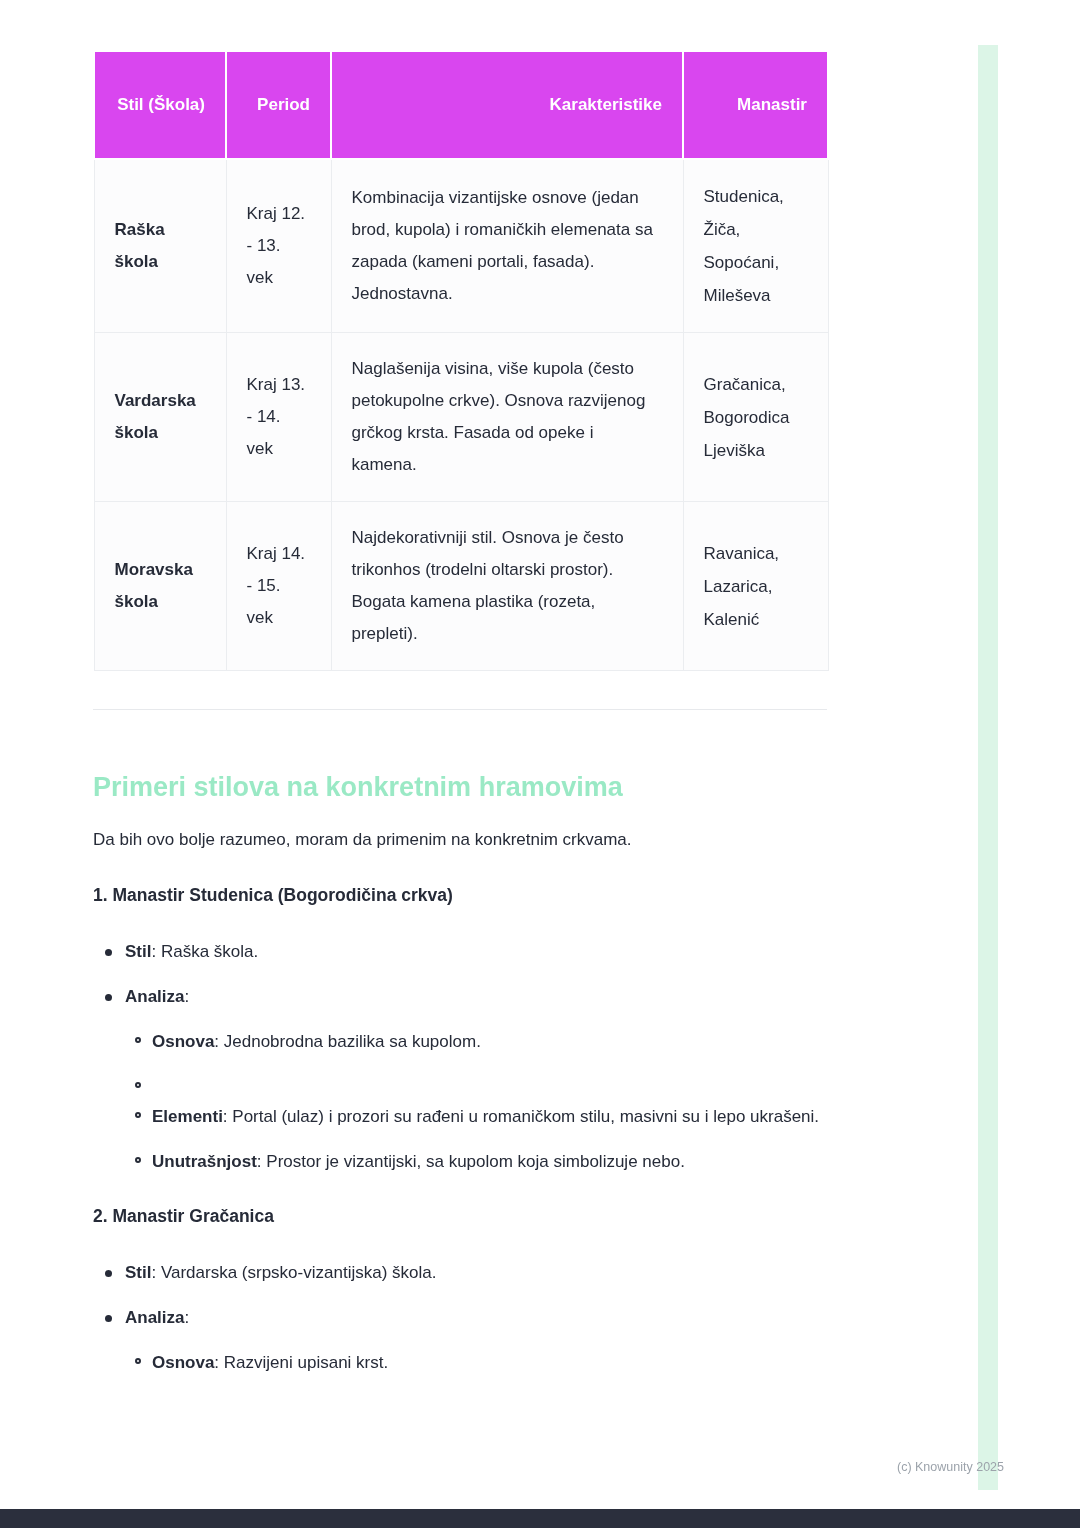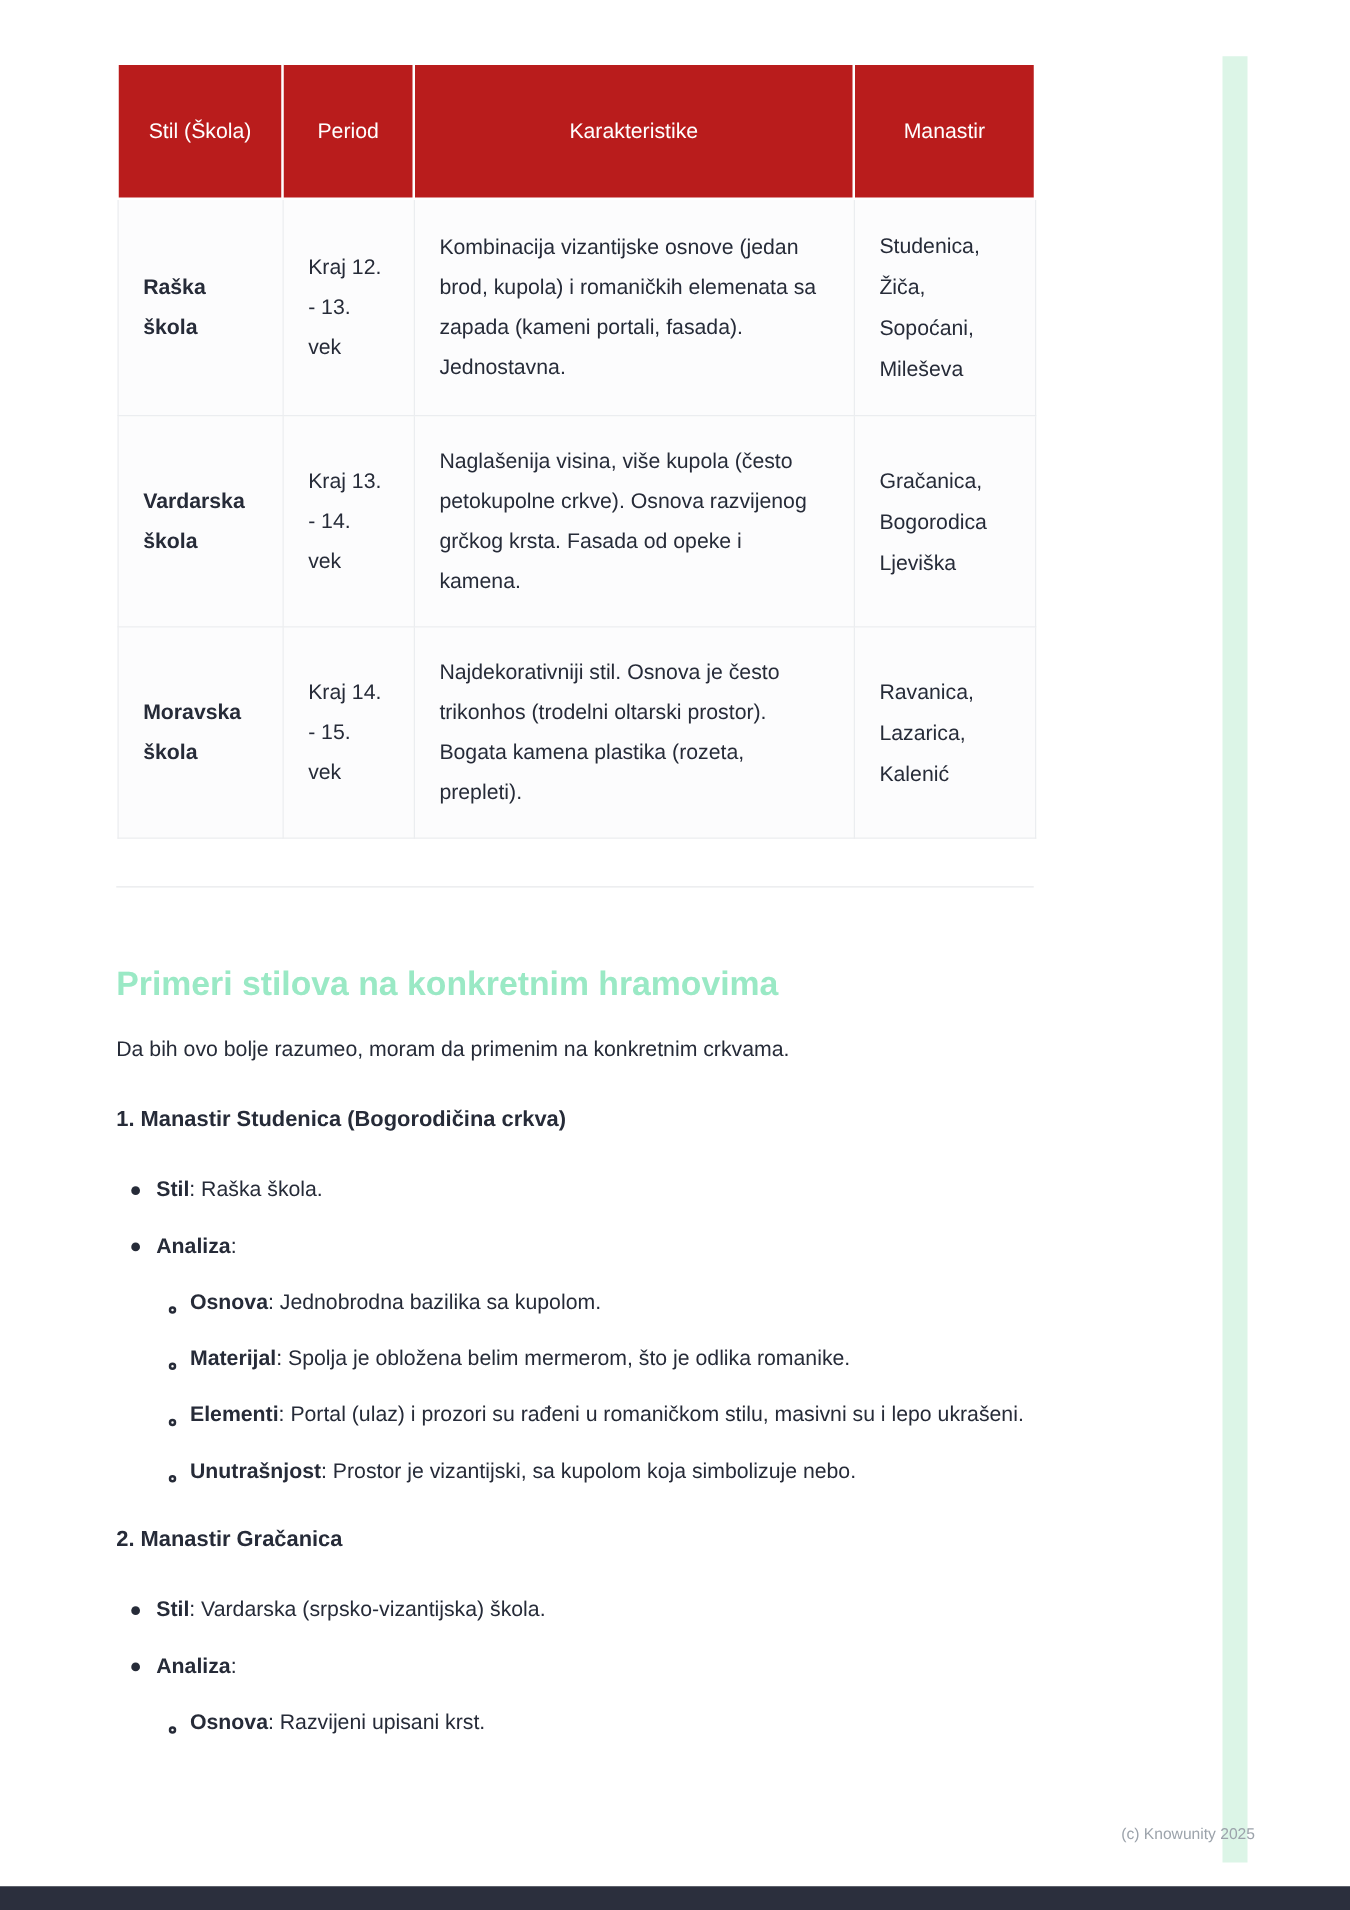--- a/index.html
+++ b/index.html
@@ -31,24 +31,24 @@
   }
 
   
   table.styles-table {
     border-collapse: collapse;
     table-layout: fixed;
     width: 734px;
     font-size: 17px;
   }
   table.styles-table th {
-    background: #b91c1c;
+    background: #d946ef;
     color: #ffffff;
-    font-weight: normal;
-    text-align: center;
+    font-weight: bold;
+    text-align: right;
     vertical-align: middle;
     padding: 0 20px;
     height: 108px;
     border: 2px solid #ffffff;
     line-height: 1.5;
   }
   table.styles-table td {
     background: #fcfcfd;
     border: 1px solid #ebedf0;
     vertical-align: middle;
@@ -95,21 +95,21 @@
     line-height: 32px;
     margin-bottom: 13px;
   }
   .b1 .dot {
     flex: none;
     width: 7px; height: 7px;
     border-radius: 50%;
     background: #262b38;
     margin: 13px 13px 0 12px;
   }
-  .b2 { margin-left: 42px; align-items: center; }
+  .b2 { margin-left: 42px; }
   .b2 .circle {
     flex: none;
     width: 6px; height: 6px;
     border-radius: 50%;
     border: 2px solid #262b38;
     background: transparent;
     margin: 11px 11px 0 0;
   }
   .btext { max-width: 700px; }
   .lbl { font-weight: bold; }
@@ -194,21 +194,20 @@
     <div class="b1">
       <span class="dot"></span>
       <div class="btext"><span class="lbl">Analiza</span><span>:</span></div>
     </div>
     <div class="b2">
       <span class="circle"></span>
       <div class="btext"><span class="lbl">Osnova</span><span>: Jednobrodna bazilika sa kupolom.</span></div>
     </div>
     <div class="b2">
       <span class="circle"></span>
-      <div class="btext"><span class="lbl">Materijal</span><span>: Spolja je obložena belim mermerom, što je odlika romanike.</span></div>
     </div>
     <div class="b2">
       <span class="circle"></span>
       <div class="btext"><span class="lbl">Elementi</span><span>: Portal (ulaz) i prozori su rađeni u romaničkom stilu, masivni su i lepo ukrašeni.</span></div>
     </div>
     <div class="b2">
       <span class="circle"></span>
       <div class="btext"><span class="lbl">Unutrašnjost</span><span>: Prostor je vizantijski, sa kupolom koja simbolizuje nebo.</span></div>
     </div>
   </div>

